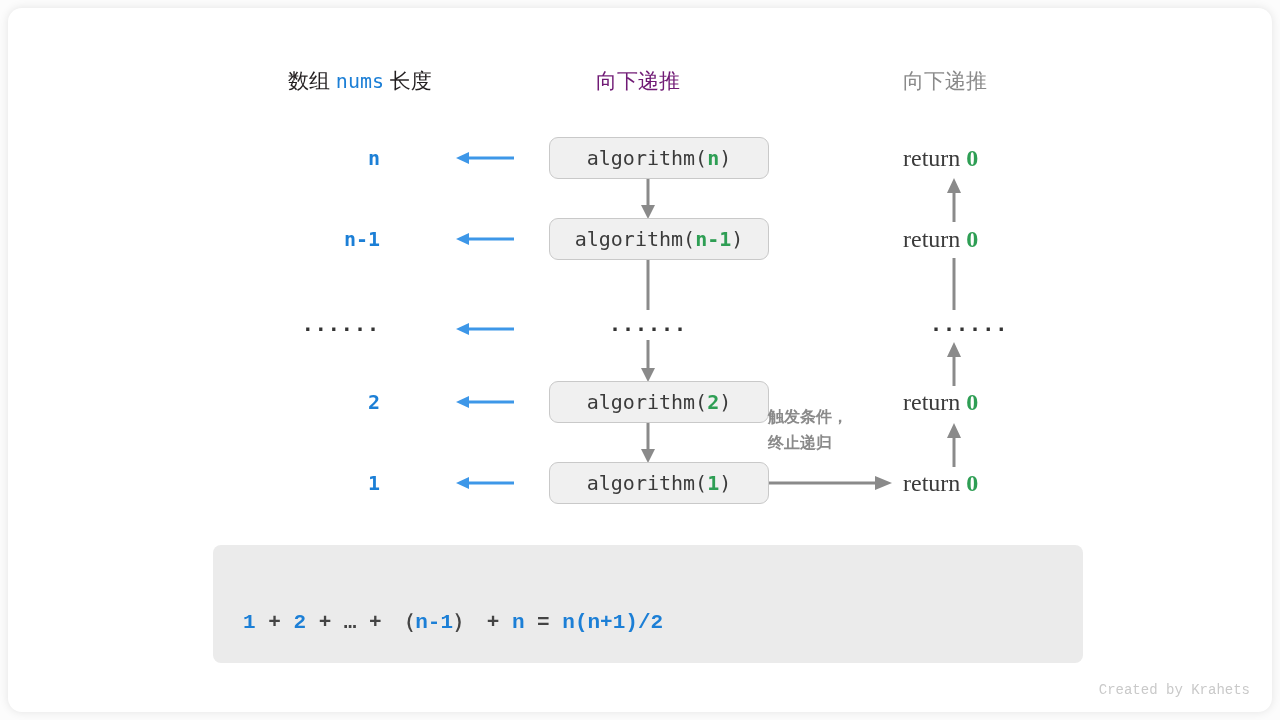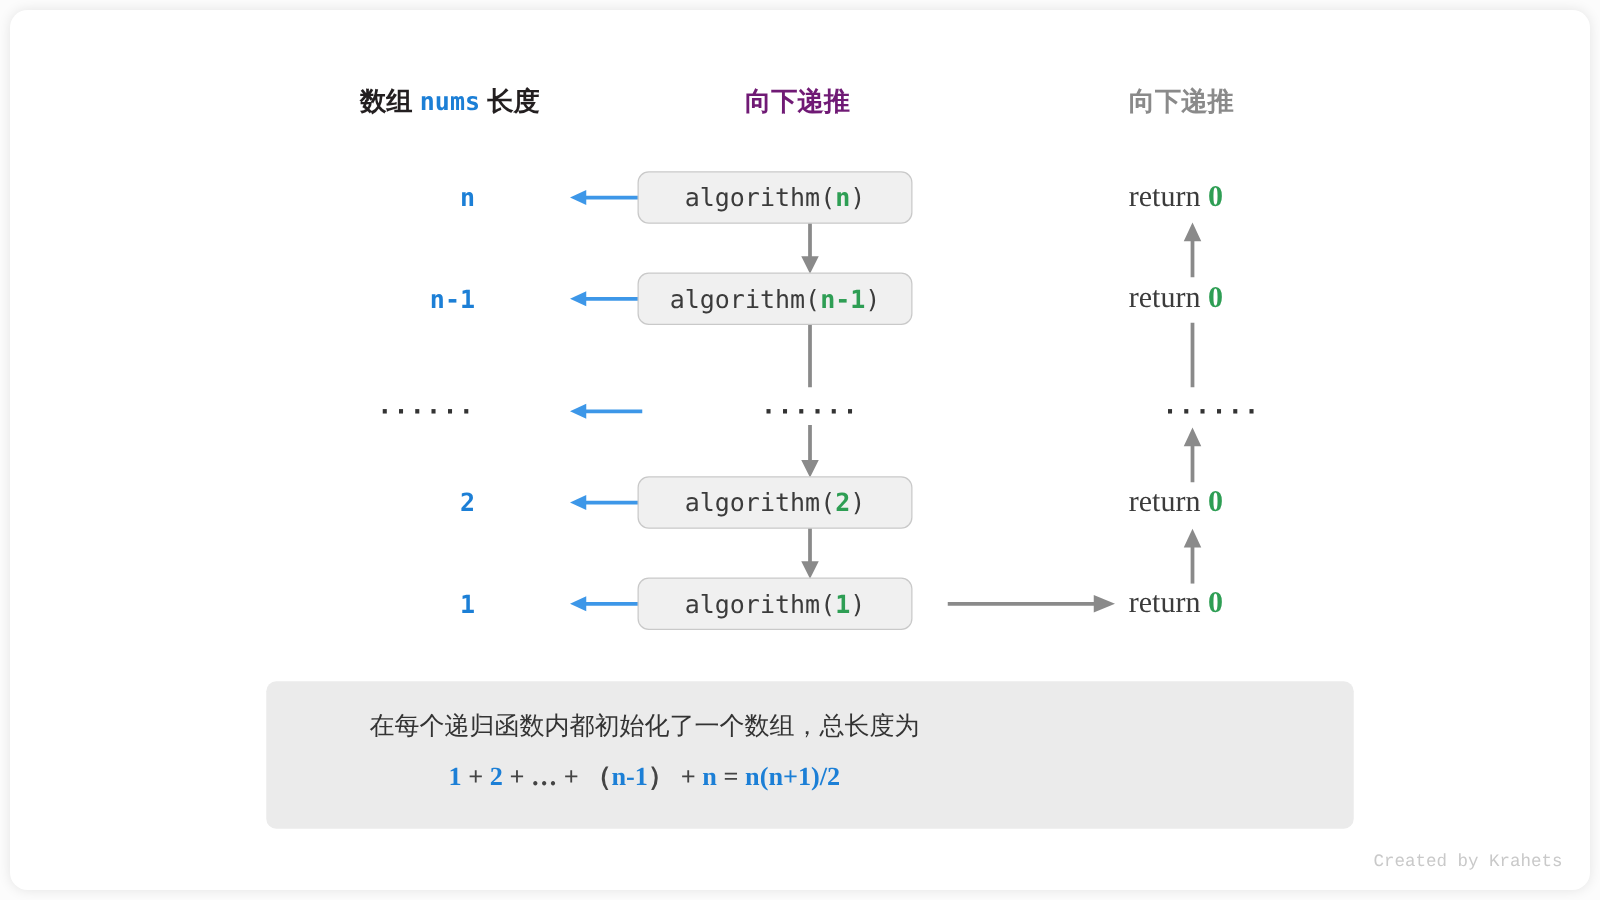--- a/index.html
+++ b/index.html
@@ -27,21 +27,21 @@
     height: 704px;
     background: #ffffff;
     border-radius: 14px;
     box-shadow: 0 0 10px rgba(0,0,0,0.10);
   }
 
   
   .hdr {
     position: absolute;
     font-size: 21px;
-    font-weight: bold;
+    font-weight: normal;
     white-space: nowrap;
   }
   .hdr-arr  { left: 280px; top: 59px; color: #231f20; }
   .hdr-arr .nums { color: #1c7fd6; font-family: "DejaVu Sans Mono", monospace; font-size: 20px; }
   .hdr-down { left: 588px; top: 59px; color: #701a75; }
   .hdr-up   { left: 895px; top: 59px; color: #8a8a8a; }
 
   
   .row {
     position: absolute;
@@ -71,21 +71,21 @@
     position: absolute;
     left: 448px;
     transform: translateY(-50%);
     width: 58px;
     height: 14px;
   }
 
   
   .callbox {
     position: absolute;
-    left: 502px;
+    left: 541px;
     transform: translateY(-50%);
     width: 220px;
     box-sizing: border-box;
     background: #f0f0f0;
     border: 1px solid #c9c9c9;
     border-radius: 9px;
     padding: 8px 0;
     text-align: center;
     font-family: "DejaVu Sans Mono", monospace;
     font-size: 20px;
@@ -177,22 +177,22 @@
     text-align: center;
     font-size: 20px;
     color: #333;
     white-space: nowrap;
   }
   .sum-line2 {
     position: absolute;
     left: 30px;
     top: 62px;
     width: 545px;
-    text-align: center;
-    font-family: Liberation Serif, serif;
+    text-align: left;
+    font-family: Liberation Mono, monospace;
     font-size: 21px;
     font-weight: bold;
     color: #444;
     white-space: nowrap;
   }
   .sum-line2 .b { color: #1c7fd6; }
 
   .credit {
     position: absolute;
     right: 22px;
@@ -297,23 +297,26 @@
     <div class="row" style="top:475px;">
       <div class="len">1</div>
       <svg class="blue-arrow" viewBox="0 0 58 14">
         <line x1="10" y1="7" x2="58" y2="7" stroke="#3d97e8" stroke-width="3"></line>
         <polygon points="0,7 13,1 13,13" fill="#3d97e8"></polygon>
       </svg>
       <div class="callbox"><span>algorithm(</span><span class="arg">1</span><span>)</span></div>
       <div class="ret"><span>return </span><span class="zero">0</span></div>
     </div>
 
+    <div class="trigger">
+      <div>触发条件，</div>
+      <div>终止递归</div>
+    </div>
 
     <div class="summary">
-      <div class="sum-line1">在每个递归函数内都初始化了一个数组，总长度为</div>
       <div class="sum-line2"><span class="b">1</span><span> + </span><span class="b">2</span><span> + … + </span><span>（</span><span class="b">n-1</span><span>）</span><span> + </span><span class="b">n</span><span> = </span><span class="b">n(n+1)/2</span></div>
 
     </div>
 
     <div class="credit">Created by Krahets</div>
 
   </div>
 </div>
 
 </body></html>

